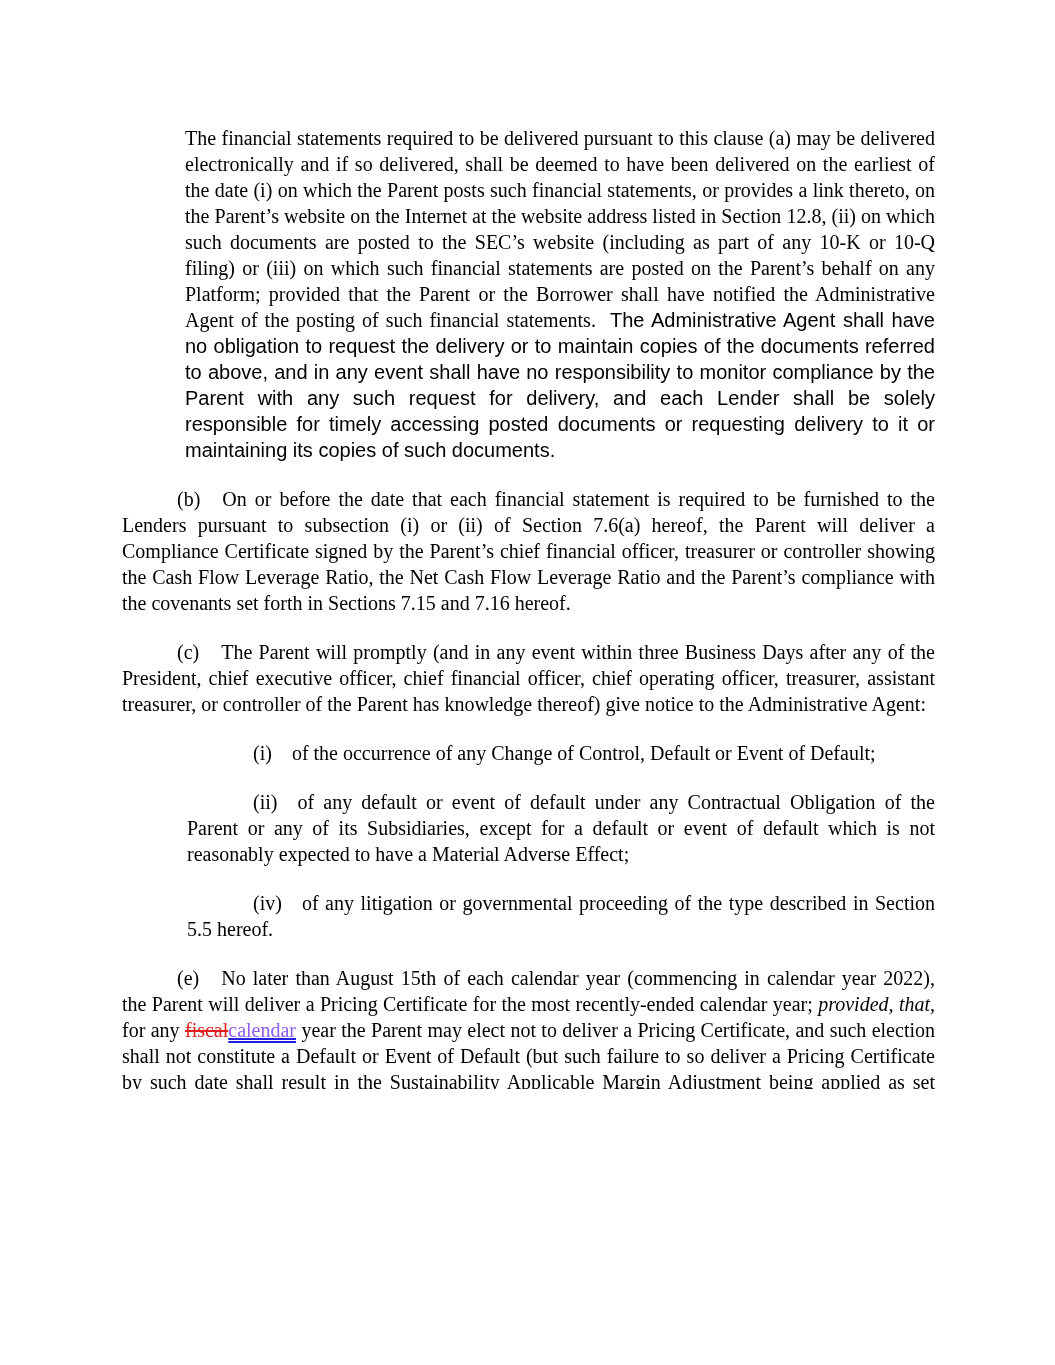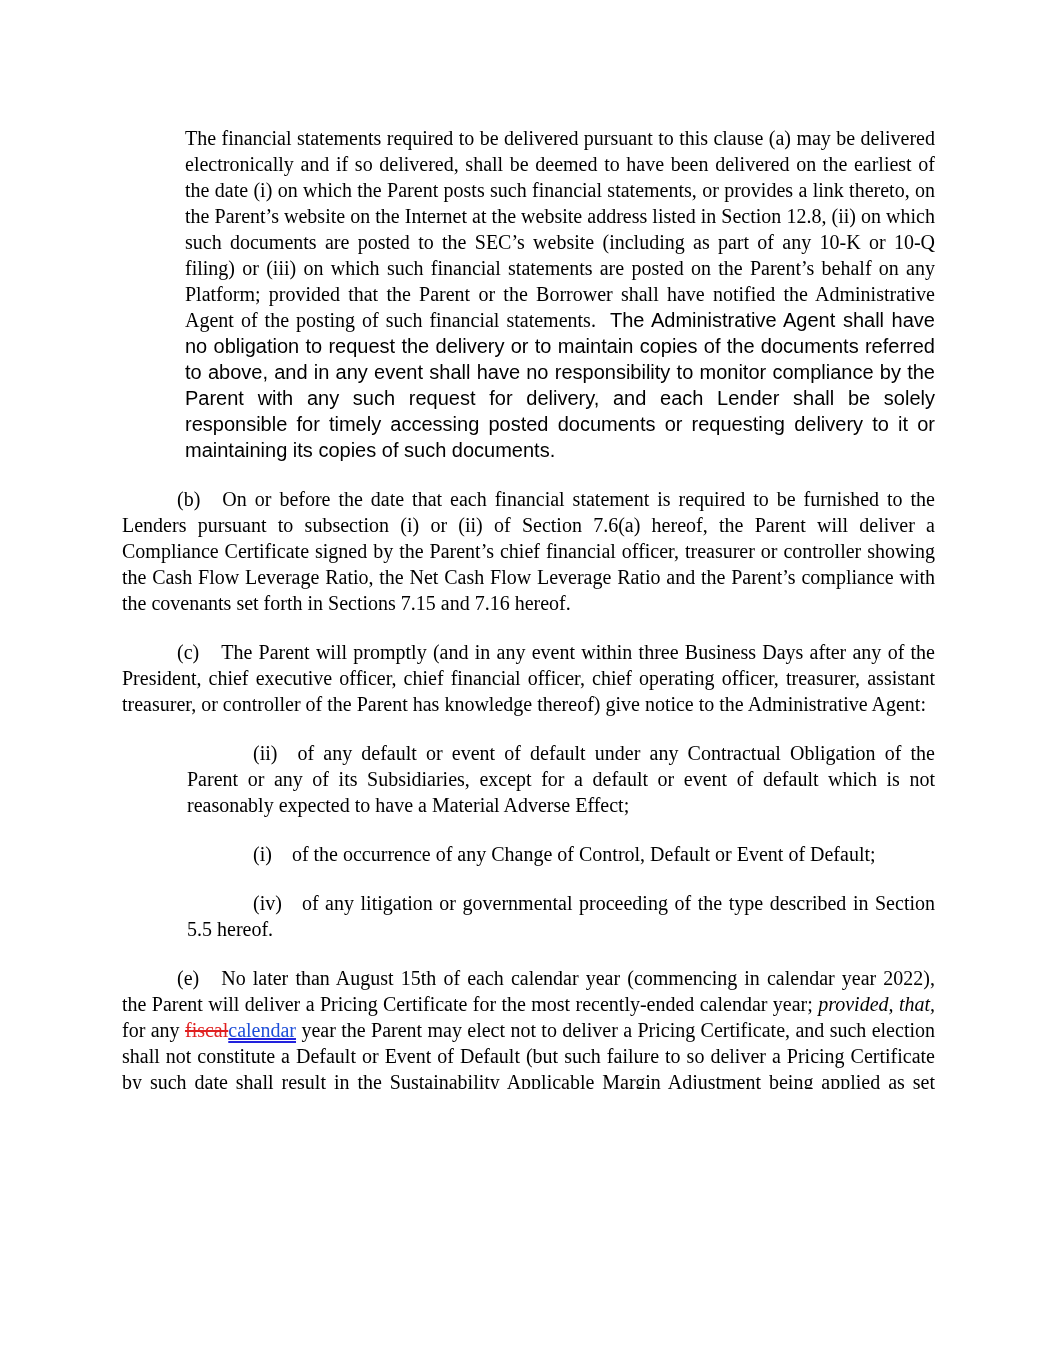--- a/index.html
+++ b/index.html
@@ -50,21 +50,21 @@
   .italic-run {
     font-style: italic;
   }
   .deleted-run {
     color: #e02020;
     text-decoration: line-through;
     text-decoration-color: #e02020;
     margin-top: 45px;
   }
   .inserted-run {
-    color: #1d4ed8;
+    color: #8b5cf6;
     text-decoration: underline double;
     text-decoration-color: #2222dd;
   }
   .footer {
     position: absolute;
     left: 0;
     right: 0;
     top: 1278px;
     text-align: left;
   }
@@ -74,23 +74,23 @@
 
 <div class="page">
   <div class="content">
 
     <p class="block-quote"><span>The financial statements required to be delivered pursuant to this clause (a) may be delivered electronically and if so delivered, shall be deemed to have been delivered on the earliest of the date (i) on which the Parent posts such financial statements, or provides a link thereto, on the Parent’s website on the Internet at the website address listed in Section 12.8, (ii) on which such documents are posted to the SEC’s website (including as part of any 10-K or 10-Q filing) or (iii) on which such financial statements are posted on the Parent’s behalf on any Platform; provided that the Parent or the Borrower shall have notified the Administrative Agent of the posting of such financial statements.&nbsp; </span><span class="sans-run">The Administrative Agent shall have no obligation to request the delivery or to maintain copies of the documents referred to above, and in any event shall have no responsibility to monitor compliance by the Parent with any such request for delivery, and each Lender shall be solely responsible for timely accessing posted documents or requesting delivery to it or maintaining its copies of such documents.</span></p>
 
     <p class="body-para"><span>(b)</span><span class="tab"></span><span>On or before the date that each financial statement is required to be furnished to the Lenders pursuant to subsection (i) or (ii) of Section 7.6(a) hereof, the Parent will deliver a Compliance Certificate signed by the Parent’s chief financial officer, treasurer or controller showing the Cash Flow Leverage Ratio, the Net Cash Flow Leverage Ratio and the Parent’s compliance with the covenants set forth in Sections 7.15 and 7.16 hereof.</span></p>
 
     <p class="body-para"><span>(c)</span><span class="tab"></span><span>The Parent will promptly (and in any event within three Business Days after any of the President, chief executive officer, chief financial officer, chief operating officer, treasurer, assistant treasurer, or controller of the Parent has knowledge thereof) give notice to the Administrative Agent:</span></p>
 
+    <p class="list-item"><span>(i)</span><span class="tab-sm"></span><span>of the occurrence of any Change of Control, Default or Event of Default;</span></p>
+
     <p class="list-item"><span>(ii)</span><span class="tab-sm"></span><span>of any default or event of default under any Contractual Obligation of the Parent or any of its Subsidiaries, except for a default or event of default which is not reasonably expected to have a Material Adverse Effect;</span></p>
-
-    <p class="list-item"><span>(i)</span><span class="tab-sm"></span><span>of the occurrence of any Change of Control, Default or Event of Default;</span></p>
 
 
     <p class="list-item"><span>(iv)</span><span class="tab-sm"></span><span>of any litigation or governmental proceeding of the type described in Section 5.5 hereof.</span></p>
 
 
     <p class="body-para"><span>(e)</span><span class="tab"></span><span>No later than August 15th of each calendar year (commencing in calendar year 2022), the Parent will deliver a Pricing Certificate for the most recently-ended calendar year; </span><span class="italic-run">provided, that,</span><span> for any </span><span class="deleted-run">fiscal</span><span class="inserted-run">calendar</span><span> year the Parent may elect not to deliver a Pricing Certificate, and such election shall not constitute a Default or Event of Default (but such failure to so deliver a Pricing Certificate by such date shall result in the Sustainability Applicable Margin Adjustment being applied as set forth in Section 1.19(c)).</span></p>
 
   </div>
 
   <div class="footer"><span>-89-</span></div>

